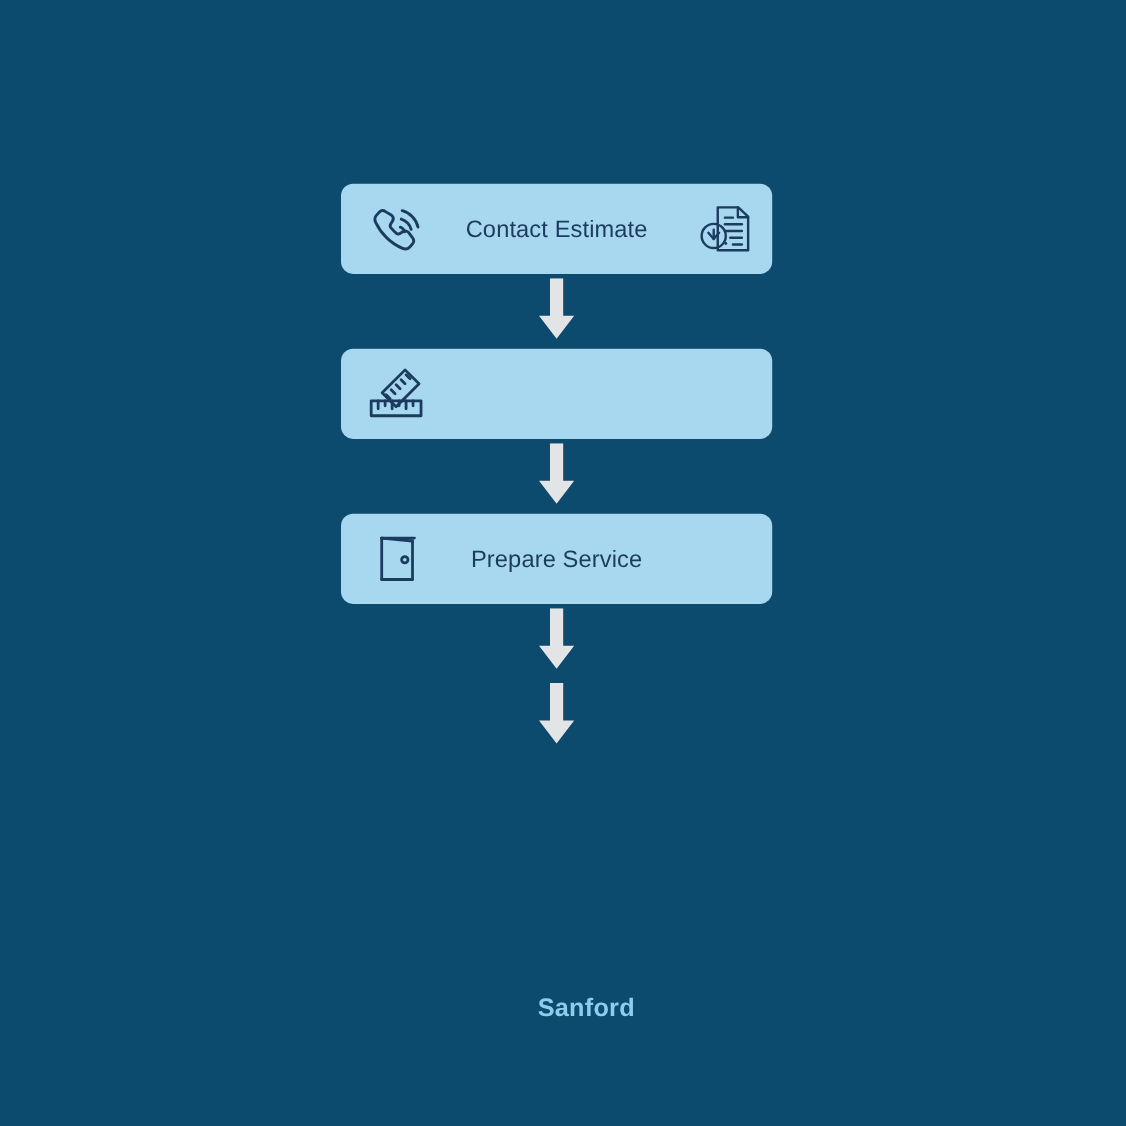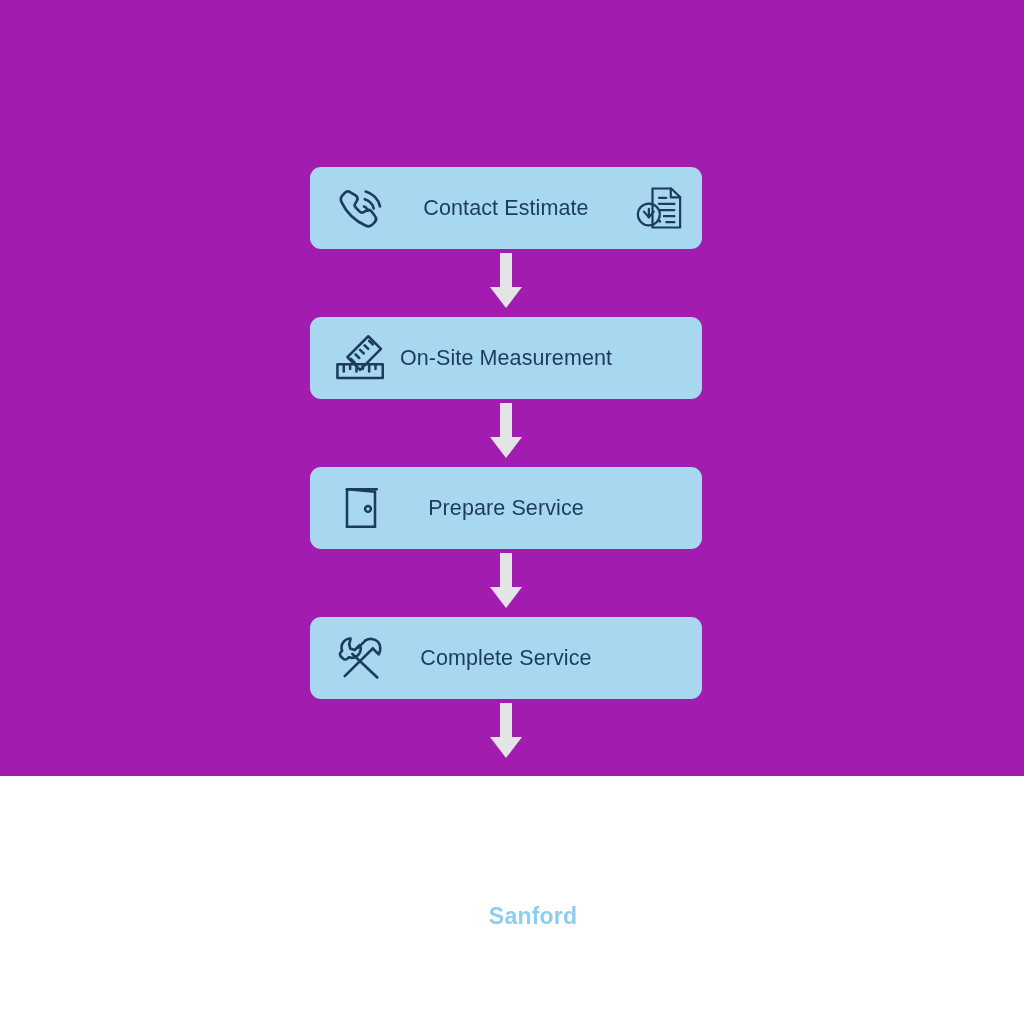--- a/index.html
+++ b/index.html
@@ -10,22 +10,22 @@
     width: 1024px;
     height: 1024px;
     background: #ffffff;
     font-family: "Liberation Sans", sans-serif;
     overflow: hidden;
   }
 
   #flowchart {
     position: relative;
     width: 1024px;
-    height: 776px;
-    background: #a21caf;
+    height: 1024px;
+    background: #0c4a6e;
   }
 
   .steps-wrap {
     position: absolute;
     left: 310px;
     top: 167px;
     width: 392px;
   }
 
   .step-box {
@@ -148,21 +148,20 @@
           <path d="M21 33l4 4"></path>
           <rect x="6" y="39" width="50" height="15"></rect>
           <path d="M13 39v8"></path>
           <path d="M20 39v5"></path>
           <path d="M27 39v8"></path>
           <path d="M34 39v5"></path>
           <path d="M41 39v8"></path>
           <path d="M48 39v5"></path>
         </svg>
       </span>
-      <span class="step-label">On-Site Measurement</span>
     </div>
 
     <div class="connector">
       <svg class="arrow-svg" width="36" height="60" viewBox="0 0 36 60">
         <polygon points="12,0 24,0 24,34 34,34 18,55 2,34 12,34" fill="#e2e4e6"></polygon>
       </svg>
     </div>
 
     <div class="step-box">
       <span class="step-icon">
@@ -177,32 +176,20 @@
       </span>
       <span class="step-label">Prepare Service</span>
     </div>
 
     <div class="connector">
       <svg class="arrow-svg" width="36" height="60" viewBox="0 0 36 60">
         <polygon points="12,0 24,0 24,34 34,34 18,55 2,34 12,34" fill="#e2e4e6"></polygon>
       </svg>
     </div>
 
-    <div class="step-box">
-      <span class="step-icon">
-        <svg width="58" height="58" viewBox="0 0 64 64" fill="none" stroke="#1b3b5f" stroke-width="2.9" stroke-linecap="round" stroke-linejoin="round">
-          <path d="M20.5 10.5a10 10 0 0 0-9.3 13.6l-1.4 1.4a3.4 3.4 0 0 0 0 4.8l2.4 2.4a3.4 3.4 0 0 0 4.8 0l1.4-1.4a10 10 0 0 0 12.3-13.6l-5.5 5.5-4.9-1.3-1.3-4.9z"></path>
-          <path d="M22.5 27.5L50 53.5"></path>
-          <path d="M37 12.5l-8 8"></path>
-          <path d="M37 12.5c4-2.5 10-2 13.5 1.5S54 24 51.5 28L45 21.5"></path>
-          <path d="M45 21.5L14 52"></path>
-        </svg>
-      </span>
-      <span class="step-label">Complete Service</span>
-    </div>
 
     <div class="connector">
       <svg class="arrow-svg" width="36" height="60" viewBox="0 0 36 60">
         <polygon points="12,0 24,0 24,34 34,34 18,55 2,34 12,34" fill="#e2e4e6"></polygon>
       </svg>
     </div>
 
 
   </div>
 

